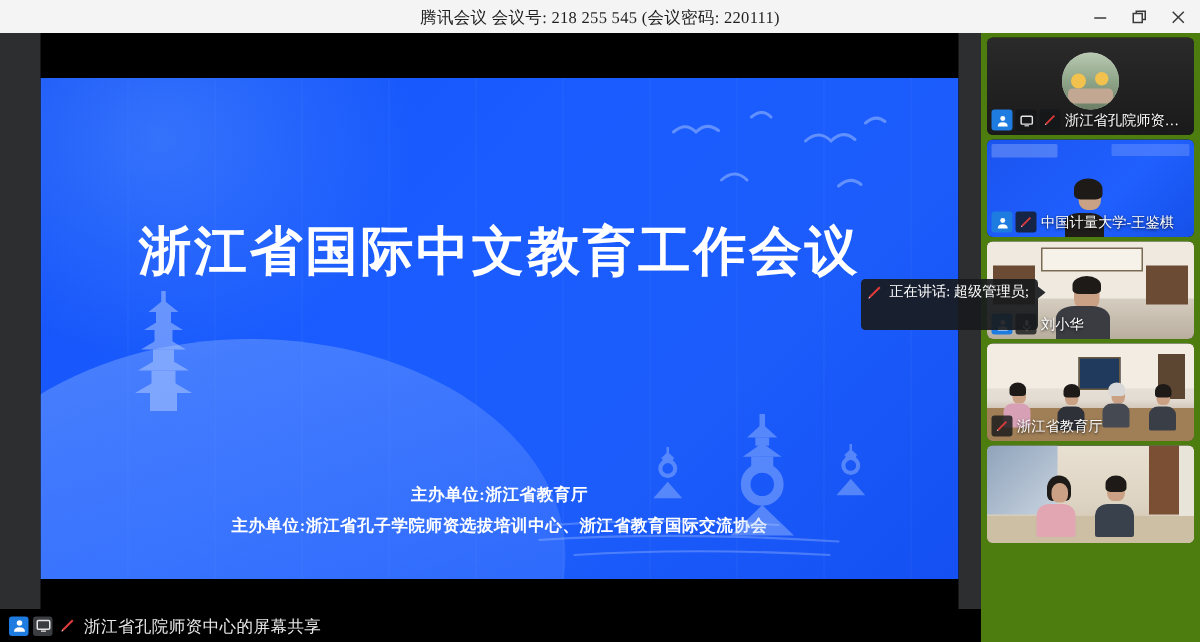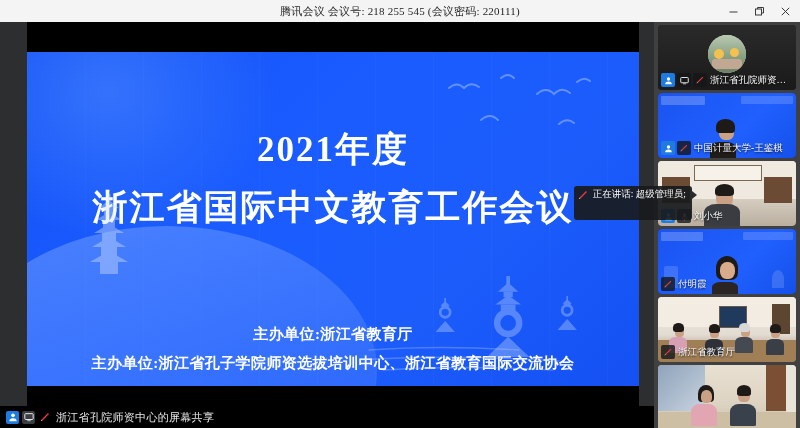--- a/index.html
+++ b/index.html
@@ -135,21 +135,21 @@
   
   .slide-credits {
     position: absolute;
     left: 0;
     top: 268px;
     width: 612px;
     text-align: center;
     color: #ffffff;
   }
   .credit-line {
-    font-size: 15px;
+    font-size: 11px;
     font-weight: bold;
     line-height: 1.9;
     letter-spacing: 0.4px;
   }
 
   
   .hill {
     position: absolute;
     left: -70px;
     bottom: -130px;
@@ -235,21 +235,21 @@
     white-space: nowrap;
   }
 
   
   .rail {
     position: absolute;
     top: 22px;
     right: 0;
     width: 146px;
     height: 406px;
-    background: #404040;
+    background: #4d7c0f;
     padding: 3px 4px;
     box-sizing: border-box;
     display: flex;
     flex-direction: column;
     gap: 3px;
   }
   .tile {
     position: relative;
     width: 100%;
     height: 65px;
@@ -407,21 +407,20 @@
               <path d="M60 4 q7 -6 13 0"></path>
               <path d="M96 20 q9 -8 17 0 q8 -8 16 -1"></path>
               <path d="M136 8 q7 -6 13 -1"></path>
               <path d="M40 46 q9 -8 17 0"></path>
               <path d="M118 50 q8 -7 15 -1"></path>
             </g>
           </svg>
         </div>
 
         <div class="slide-title-wrap">
-          <div class="slide-title-line1">2021年度</div>
           <div class="slide-title-line2">浙江省国际中文教育工作会议</div>
         </div>
 
         <div class="hill"></div>
         <div class="pagoda">
           <svg width="40" height="80" viewBox="0 0 40 80">
             <g fill="#cfe0ff">
               <rect x="18.5" y="0" width="3" height="8"></rect>
               <polygon points="20,6 30,14 10,14"></polygon>
               <rect x="15" y="14" width="10" height="7"></rect>
@@ -605,42 +604,20 @@
           <svg width="9" height="9" viewBox="0 0 12 12">
               <rect x="4.5" y="1.5" width="3" height="5.5" rx="1.5" fill="#fff"></rect>
               <path d="M3 6.5 q0 3 3 3 q3 0 3 -3" fill="none" stroke="#fff" stroke-width="1"></path>
               <rect x="5.6" y="9.4" width="0.9" height="1.6" fill="#fff"></rect>
             </svg>
         </span>
         <span class="tile-name">刘小华</span>
       </div>
     </div>
 
-    <div class="tile">
-      <div class="tile-media">
-        <div class="vid-blue"></div>
-        <div style="position:absolute;left:3px;top:3px;width:42px;height:9px;background:rgba(255,255,255,0.22);border-radius:1px;"></div>
-        <div style="position:absolute;right:3px;top:3px;width:50px;height:8px;background:rgba(255,255,255,0.16);border-radius:1px;"></div>
-        <div style="position:absolute;left:6px;bottom:6px;width:14px;height:22px;background:rgba(255,255,255,0.15);border-radius:2px 2px 0 0;"></div>
-        <div style="position:absolute;right:12px;bottom:6px;width:12px;height:18px;background:rgba(255,255,255,0.15);border-radius:50% 50% 0 0;"></div>
-        <div class="person" style="left:45%;top:48%;width:16px;height:19px;background:#d7ab8c;"></div>
-        <div class="hair" style="left:42%;top:42%;width:22px;height:24px;border-radius:50% 50% 30% 30%;"></div>
-        <div class="person" style="left:45%;top:50%;width:15px;height:17px;background:#d7ab8c;border-radius:46% 46% 42% 42%;"></div>
-        <div class="torso" style="left:39%;top:82%;width:26px;height:14px;background:#2a2522;"></div>
-      </div>
-      <div class="tile-label">
-        <span class="badge badge-pen">
-          <svg width="10" height="10" viewBox="0 0 12 12">
-              <path d="M2 10 L3.6 9.4 L10 3 L9 2 L2.6 8.4z" fill="#e03b3b"></path>
-              <path d="M2 10 L3.2 9.6 L2.4 8.8z" fill="#f0f0f0"></path>
-            </svg>
-        </span>
-        <span class="tile-name">付明霞</span>
-      </div>
-    </div>
 
     <div class="tile">
       <div class="tile-media">
         <div style="position:absolute;inset:0;background:linear-gradient(180deg,#efe9e0 0%,#e3dcd2 58%,#8e7558 100%);"></div>
         <div style="position:absolute;left:0;right:0;top:0;height:46%;background:#f2ece3;"></div>
         <div style="position:absolute;left:44%;top:14%;width:26px;height:20px;background:#203a5e;border:1px solid #6b5a42;"></div>
         <div style="position:absolute;right:4%;top:10%;width:18px;height:30px;background:#5d4631;"></div>
         <div style="position:absolute;left:0;right:0;bottom:0;height:34%;background:#a07f57;"></div>
         <div class="person" style="left:12%;top:44%;width:9px;height:11px;"></div>
         <div class="hair" style="left:11%;top:40%;width:11px;height:9px;"></div>

